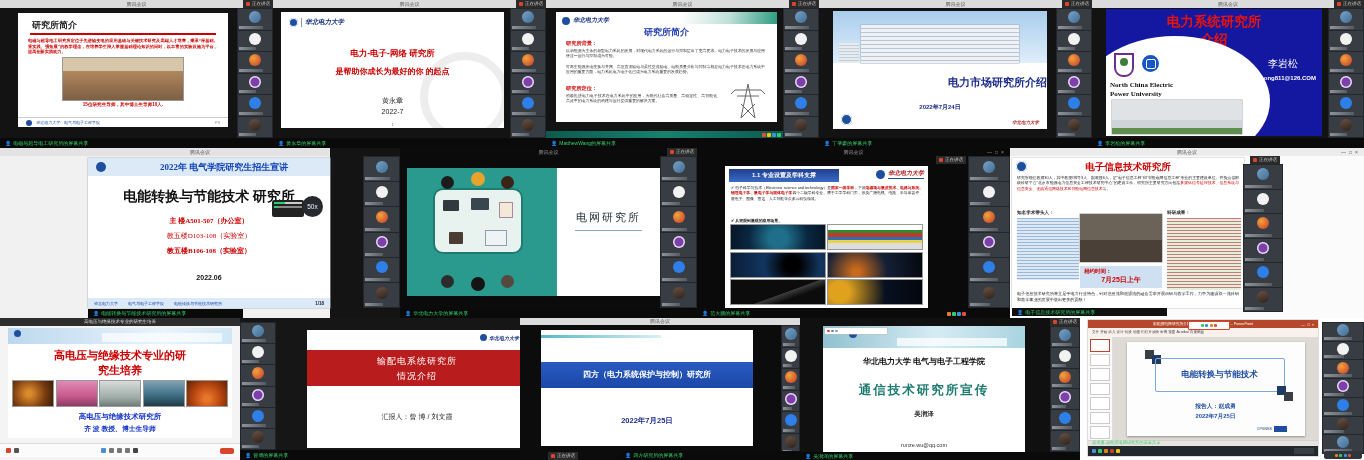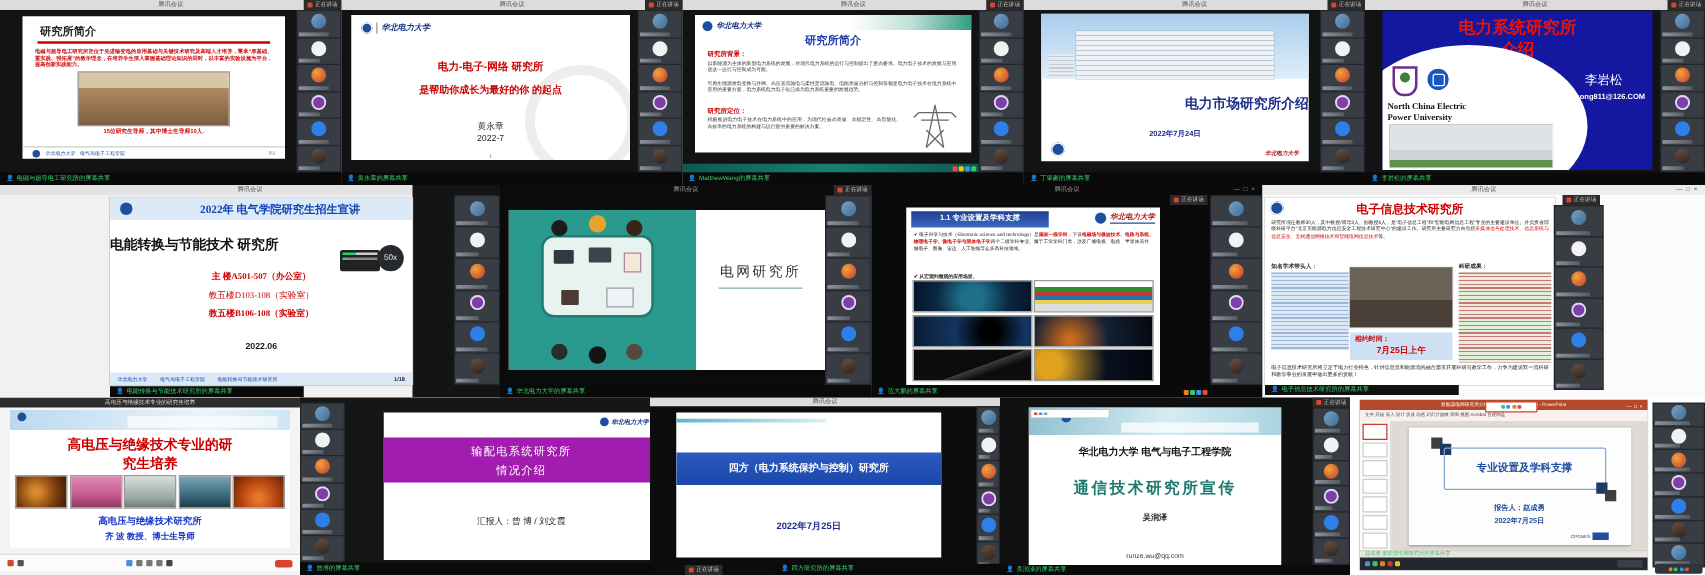--- a/index.html
+++ b/index.html
@@ -277,21 +277,21 @@
   </div>
 
   <div class="win" style="left:0;top:148px;width:400px;height:170px;background:#f1f1f1;">
     <div class="tb" style="background:#e3e3e3;"><span>腾讯会议</span></div>
     <div style="position:absolute;left:330px;top:0;width:70px;height:170px;background:#141414;"></div>
     <div class="slide" style="left:88px;top:10px;width:242px;height:150px;box-shadow:0 0 0 0.5px #bbb;">
       <div style="position:absolute;left:0;right:0;top:0;height:18px;background:#dce9f7;display:flex;align-items:center;gap:48px;">
         <span style="width:10px;height:10px;border-radius:50%;background:#1d4f9e;margin:0 6px 0 8px;"></span>
         <span class="cjk-serif" style="font-size:9px;font-weight:bold;color:#1445b8;">2022年 电气学院研究生招生宣讲</span>
       </div>
-      <div class="cjk-serif" style="position:absolute;left:0;right:0;top:30px;text-align:left;font-size:11px;font-weight:bold;color:#111;">电能转换与节能技术 研究所</div>
+      <div class="cjk-serif" style="position:absolute;left:0;right:0;top:30px;text-align:center;font-size:14px;font-weight:bold;color:#111;">电能转换与节能技术 研究所</div>
       <div class="cjk-serif t-red" style="position:absolute;left:0;right:0;top:58px;text-align:center;font-size:7px;font-weight:bold;">主  楼A501-507（办公室）</div>
       <div class="cjk-serif t-red" style="position:absolute;left:0;right:0;top:73px;text-align:center;font-size:7px;font-weight:normal;">教五楼D103-108（实验室）</div>
       <div class="cjk-serif t-red" style="position:absolute;left:0;right:0;top:88px;text-align:center;font-size:7px;font-weight:bold;">教五楼B106-108（实验室）</div>
       <div style="position:absolute;left:0;right:0;top:116px;text-align:center;font-size:7px;font-weight:bold;color:#111;">2022.06</div>
       <div style="position:absolute;left:0;right:0;bottom:0;height:10px;background:#dce9f7;display:flex;align-items:center;gap:10px;padding:0 6px;">
         <span style="font-size:4px;color:#1445b8;">华北电力大学</span>
         <span style="font-size:4px;color:#1445b8;">电气与电子工程学院</span>
         <span style="font-size:4px;color:#1445b8;">电能转换与节能技术研究所</span>
         <span style="margin-left:auto;font-size:4.5px;color:#223;font-weight:bold;">1/18</span>
       </div>
@@ -551,21 +551,21 @@
         <div class="thumb">
           <div class="av a5"></div>
           <div class="nm"></div>
         </div>
       </div>
     <div class="slide" style="left:67px;top:12px;width:220px;height:118px;">
       <div style="position:absolute;right:8px;top:4px;display:flex;align-items:center;gap:2px;">
         <span style="width:7px;height:7px;border-radius:50%;background:#1d4f9e;"></span>
         <span class="cjk-serif" style="font-size:5px;color:#14317d;font-style:italic;font-weight:bold;">华北电力大学</span>
       </div>
-      <div style="position:absolute;left:0;right:0;top:20px;height:36px;background:#a21caf;">
+      <div style="position:absolute;left:0;right:0;top:20px;height:36px;background:#b91c1c;">
         <div class="cjk-serif" style="text-align:center;font-size:9px;color:#fff;margin-top:5px;letter-spacing:1px;">输配电系统研究所</div>
         <div class="cjk-serif" style="text-align:center;font-size:9px;color:#fff;margin-top:2px;letter-spacing:1px;">情况介绍</div>
       </div>
       <div style="position:absolute;left:0;right:0;top:82px;text-align:center;font-size:7px;color:#222;">汇报人：曾 博 / 刘文霞</div>
     </div>
     <div class="share"><span class="ppl">👤</span><span>曾博的屏幕共享</span></div>
   </div>
 
   <div class="win" style="left:520px;top:318px;width:280px;height:142px;background:#0c0c0c;">
     <div class="tb" style="height:7px;line-height:7px;"><span>腾讯会议</span></div>
@@ -668,21 +668,21 @@
         <div style="height:11px;background:#fff;border:0.5px solid #ccc;"></div>
         <div style="height:11px;background:#fff;border:0.5px solid #ccc;"></div>
         <div style="height:11px;background:#fff;border:0.5px solid #ccc;"></div>
         <div style="height:11px;background:#fff;border:0.5px solid #ccc;"></div>
       </div>
       <div style="position:absolute;left:25px;right:0;top:17px;bottom:15px;background:#dedad6;">
         <div style="position:absolute;left:50%;top:5px;transform:translateX(-50%);width:178px;height:94px;background:#fdfdfd;box-shadow:0 0.5px 2px rgba(0,0,0,.35);">
           <div style="position:absolute;left:18px;top:8px;width:9px;height:9px;background:#3a3f45;"></div>
           <div style="position:absolute;left:25px;top:13px;width:9px;height:9px;background:#1f3b63;"></div>
           <div style="position:absolute;left:28px;top:16px;width:128px;height:32px;border:0.8px solid #7fa8d9;border-radius:2px;">
-            <div style="text-align:center;font-size:8.5px;font-weight:bold;color:#1f4ea1;margin-top:10px;">专业设置及学科支撑</div>
+            <div style="text-align:center;font-size:8.5px;font-weight:bold;color:#1f4ea1;margin-top:10px;">电能转换与节能技术</div>
           </div>
           <div style="position:absolute;left:150px;top:44px;width:9px;height:9px;background:#1f3b63;"></div>
           <div style="position:absolute;left:157px;top:50px;width:9px;height:9px;background:#3a3f45;"></div>
           <div style="position:absolute;left:0;right:0;top:60px;text-align:center;font-size:5.8px;font-weight:bold;color:#1f4ea1;">报告人：赵成勇</div>
           <div style="position:absolute;left:0;right:0;top:70px;text-align:center;font-size:5.8px;font-weight:bold;color:#1f4ea1;">2022年7月25日</div>
           <div style="position:absolute;right:18px;bottom:4px;display:flex;align-items:center;gap:1.5px;">
             <span style="font-size:3.6px;color:#1f3b63;">CPGNES</span>
             <span style="width:13px;height:6px;background:#1f4ea1;"></span>
           </div>
         </div>

